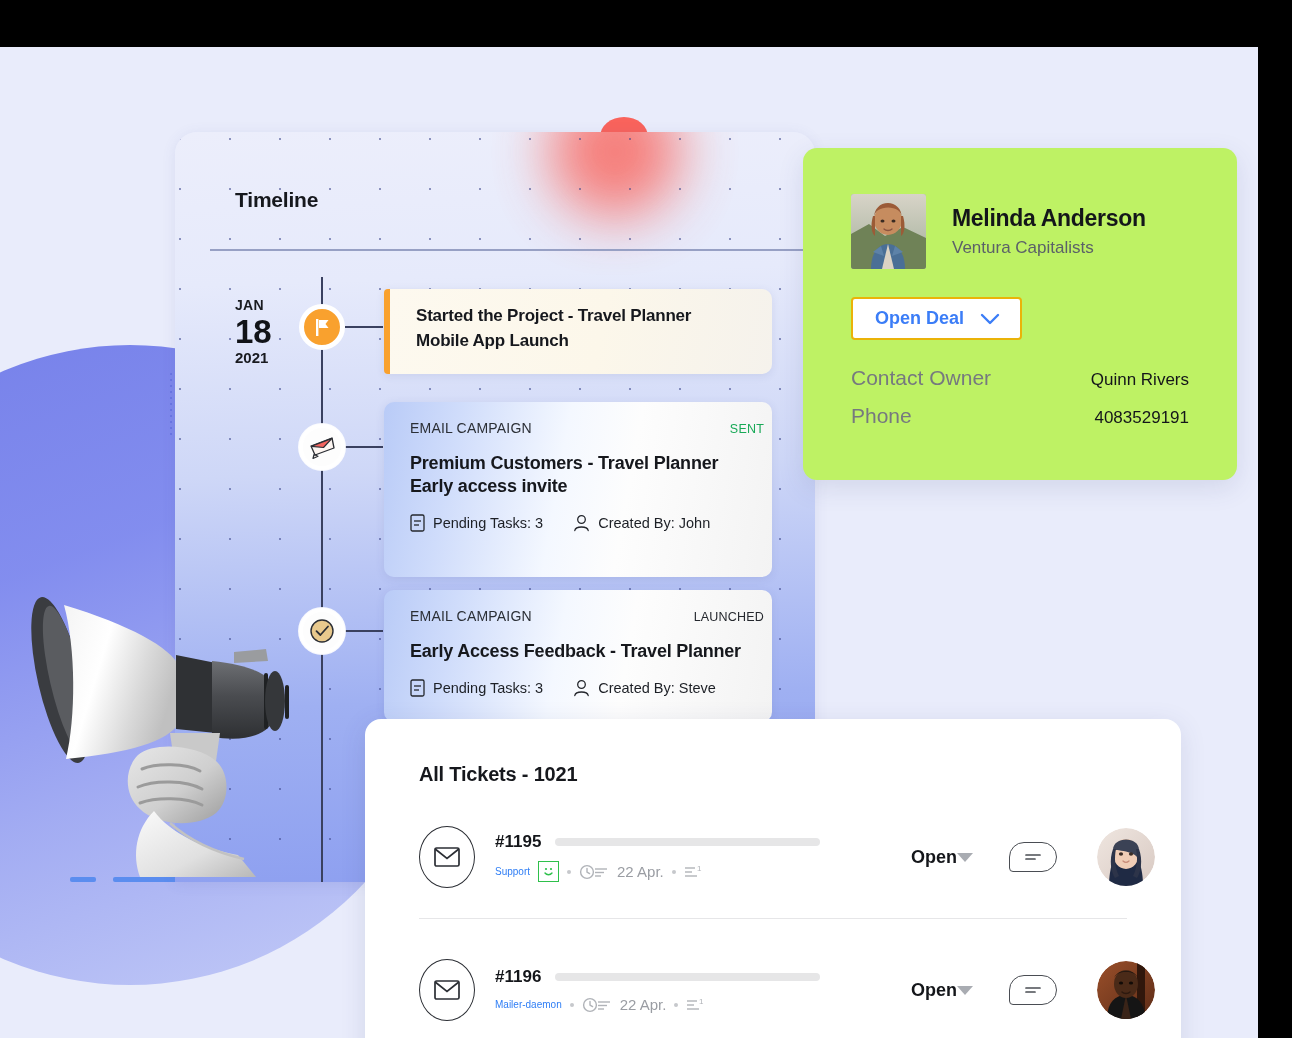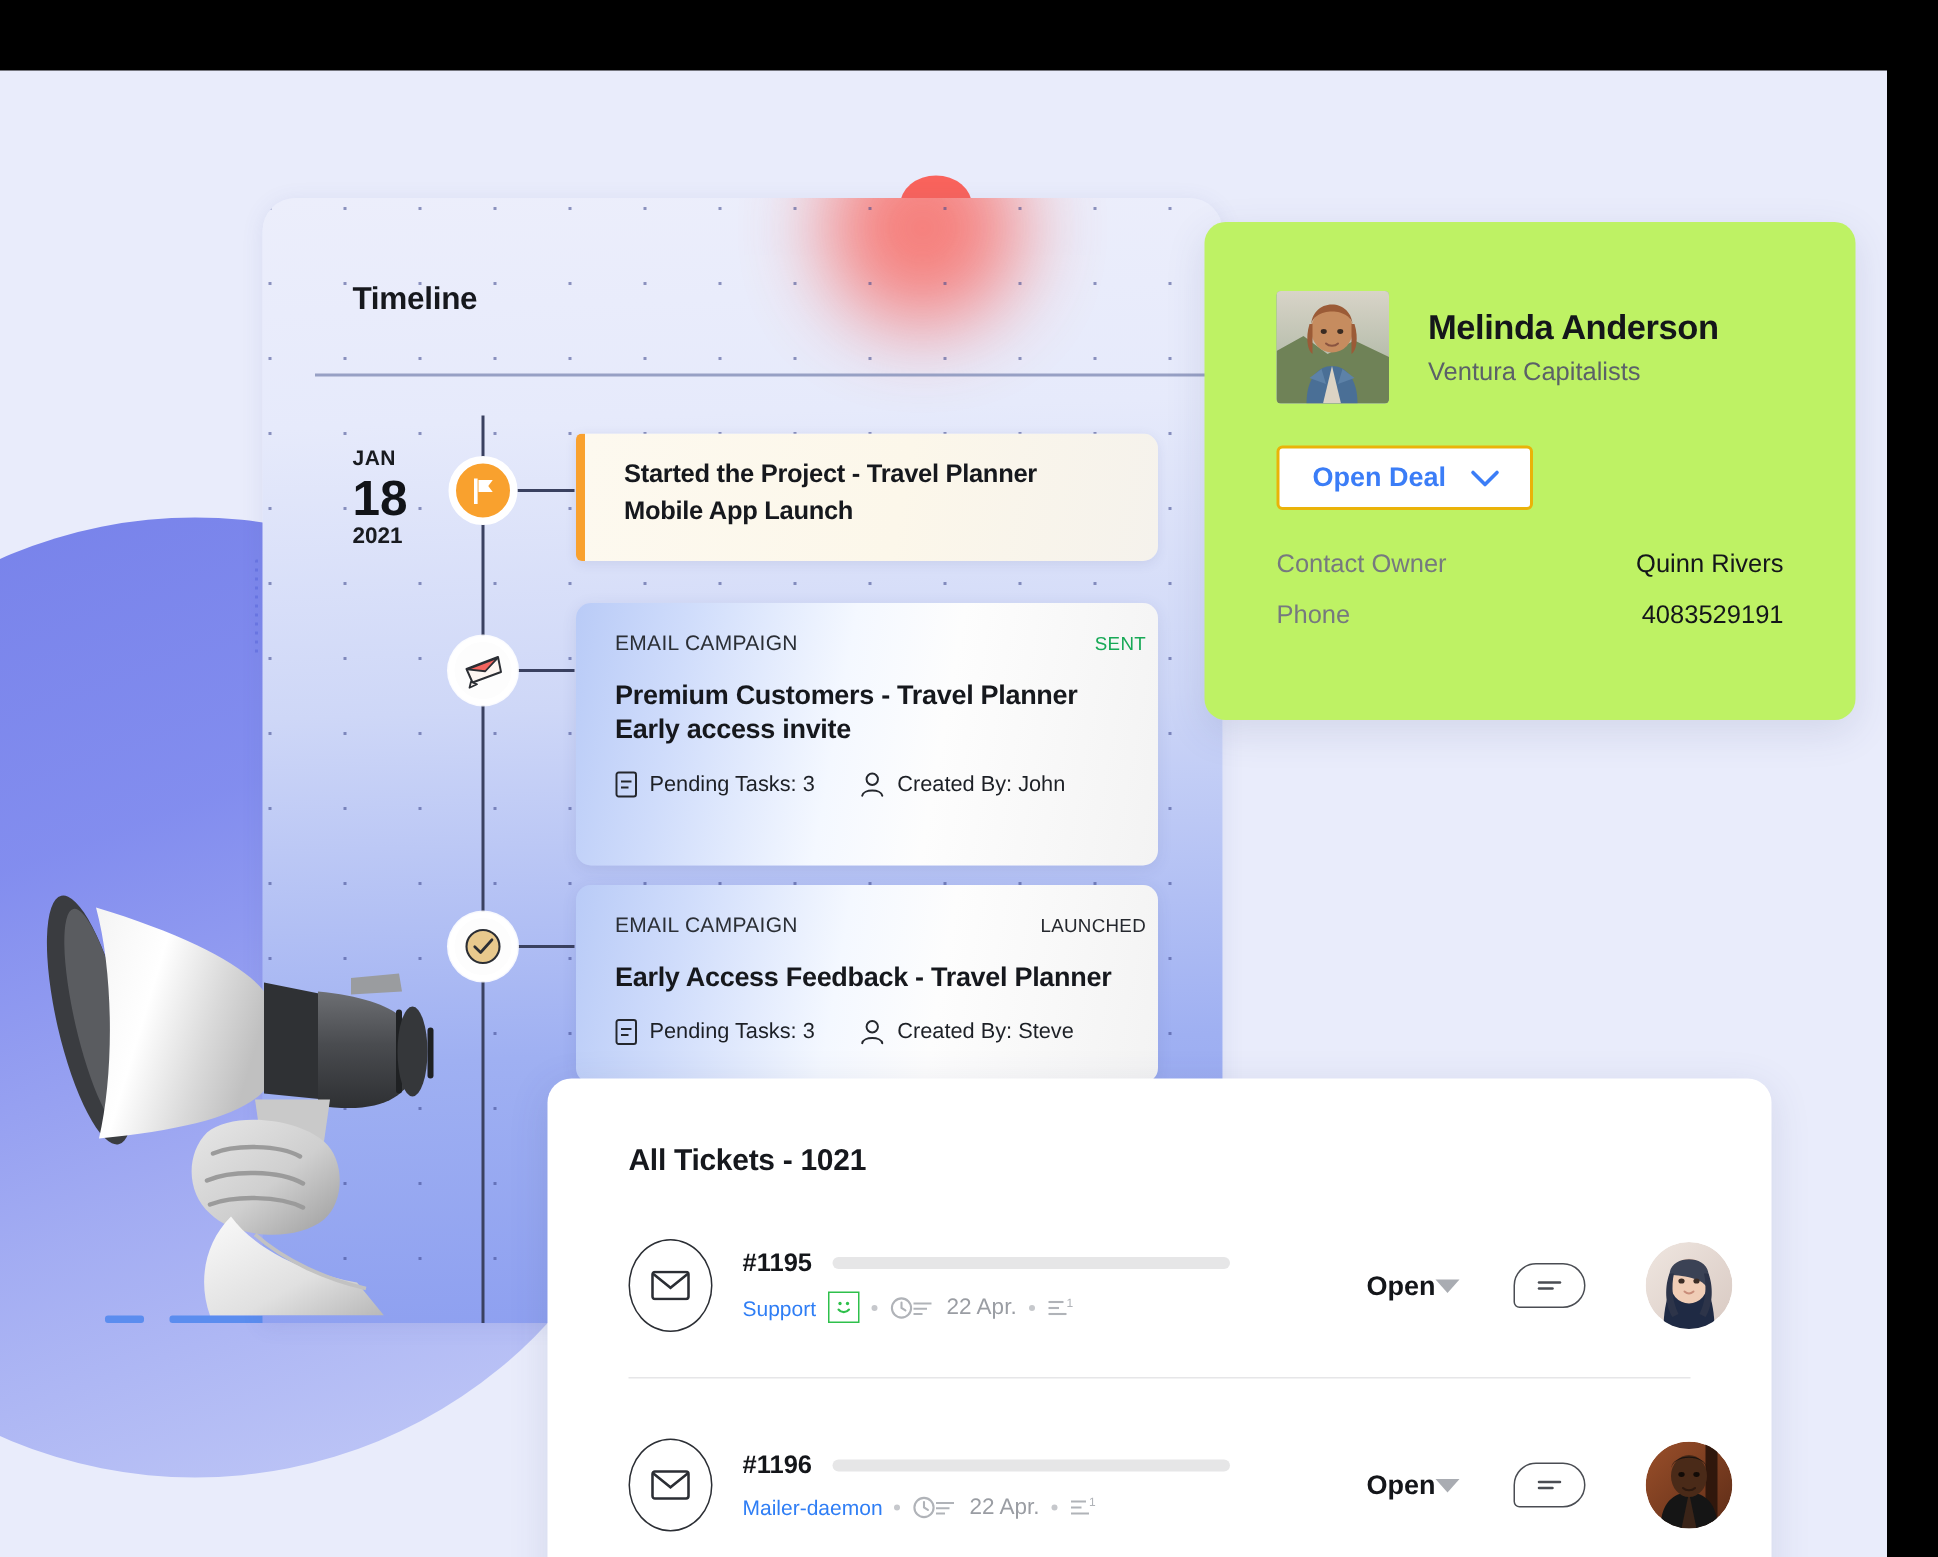--- a/index.html
+++ b/index.html
@@ -258,21 +258,21 @@
     font-size: 18px; font-weight: 700;
     background: #fff;
     cursor: pointer;
   }
 
   .cc-rows { margin-top: 26px; }
   .cc-row {
     display: flex; justify-content: space-between; align-items: baseline;
     margin-bottom: 14px;
   }
-  .cc-label { font-size: 17px; color: #76797f; }
+  .cc-label { font-size: 21px; color: #76797f; }
   .cc-value { font-size: 17px; color: #14161a; font-weight: 500; }
 
   
   .tickets-panel {
     position: absolute;
     left: 365px; top: 672px;
     width: 816px; height: 366px;
     background: #fff;
     border-radius: 16px;
     box-shadow: 0 6px 26px rgba(60,70,120,.13);
@@ -296,21 +296,21 @@
     border: 1.6px solid #2b2e34;
     border-radius: 50%;
     display: flex; align-items: center; justify-content: center;
     flex: 0 0 auto;
   }
   .tk-main { margin-left: 20px; flex: 0 0 auto; width: 360px; }
   .tk-line1 { display: flex; align-items: center; gap: 14px; }
   .tk-id { font-size: 17px; font-weight: 700; color: #14161a; }
   .tk-bar { height: 8px; border-radius: 4px; background: #e6e6e7; width: 265px; }
   .tk-line2 { display: flex; align-items: center; gap: 8px; margin-top: 9px; }
-  .tk-cat { font-size: 14px; color: #2f7ef5; }
+  .tk-cat { font-size: 10px; color: #2f7ef5; }
   .tk-smiley {
     width: 21px; height: 21px;
     border: 1.8px solid #2ec04b;
     display: flex; align-items: center; justify-content: center;
     flex: 0 0 auto;
   }
   .tk-dot { width: 4px; height: 4px; border-radius: 50%; background: #c6c8cc; }
   .tk-date { font-size: 15px; color: #9a9da3; }
 
   .tk-status {

